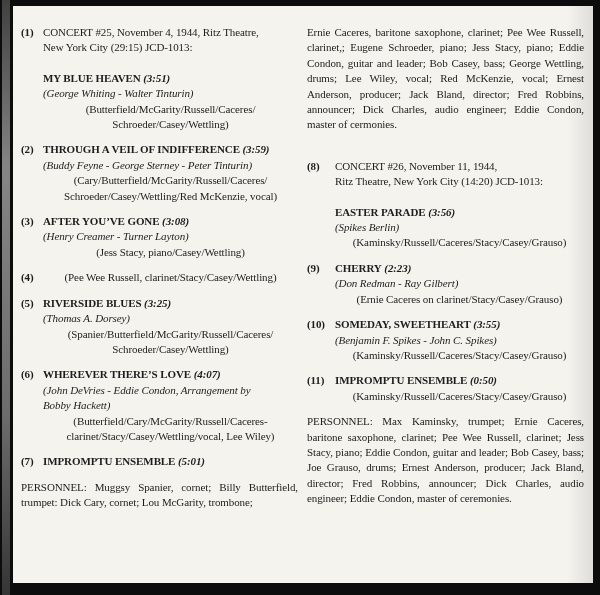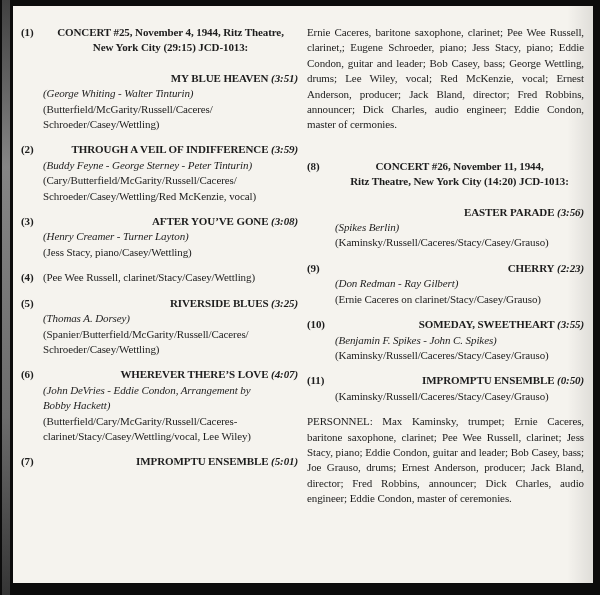--- a/index.html
+++ b/index.html
@@ -36,25 +36,25 @@
     letter-spacing:-0.1px;
   }
   .col { width:277px; }
 
   .entry { position:relative; margin-bottom:10px; }
   .col-left  .entry { padding-left:22px; }
   .col-right .entry { padding-left:28px; }
   .entry.concert { margin-bottom:15px; }
 
   .num { position:absolute; left:0; top:0; font-weight:700; }
-  .heading { font-weight:700; white-space:pre-line;text-align:center; }
-  .titleline { font-weight:700; white-space:nowrap;text-align:right; }
+  .heading { font-weight:400; white-space:pre-line; }
+  .titleline { font-weight:700; white-space:nowrap; }
   .time { font-style:italic; font-weight:700; }
   .composers { font-style:italic; white-space:pre-line; }
-  .personnel { white-space:pre-line; }
+  .personnel { white-space:pre-line;text-align:center; }
 
   .para { text-align:justify; }
   .para.top { margin-bottom:26px; }
   .para.bottom { margin-top:3px; }
 </style>
 </head>
 <body>
 
 <div class="scan">
   <div class="edge-strip"></div>
@@ -105,20 +105,21 @@
               <div class="composers">(John DeVries - Eddie Condon, Arrangement by
 Bobby Hackett)</div>
               <div class="personnel">(Butterfield/Cary/McGarity/Russell/Caceres-
 clarinet/Stacy/Casey/Wettling/vocal, Lee Wiley)</div>
             </div>
             <div class="entry track">
               <span class="num">(7)</span>
               <div class="titleline"><span class="title">IMPROMPTU ENSEMBLE</span><span class="time"> (5:01)</span></div>
             </div>
           </div>
+        <p class="para bottom">PERSONNEL: Muggsy Spanier, cornet; Billy Butterfield, trumpet: Dick Cary, cornet; Lou McGarity, trombone;</p>
       </div>
 
       <div class="col col-right">
         <p class="para top">Ernie Caceres, baritone saxophone, clarinet; Pee Wee Russell, clarinet,; Eugene Schroeder, piano; Jess Stacy, piano; Eddie Condon, guitar and leader; Bob Casey, bass; George Wettling, drums; Lee Wiley, vocal; Red McKenzie, vocal; Ernest Anderson, producer; Jack Bland, director; Fred Robbins, announcer; Dick Charles, audio engineer; Eddie Condon, master of cermonies.</p>
         <div id="right-entries">
             <div class="entry concert">
               <span class="num">(8)</span>
               <div class="heading">CONCERT #26, November 11, 1944,
 Ritz Theatre, New York City (14:20) JCD-1013:</div>
             </div>

